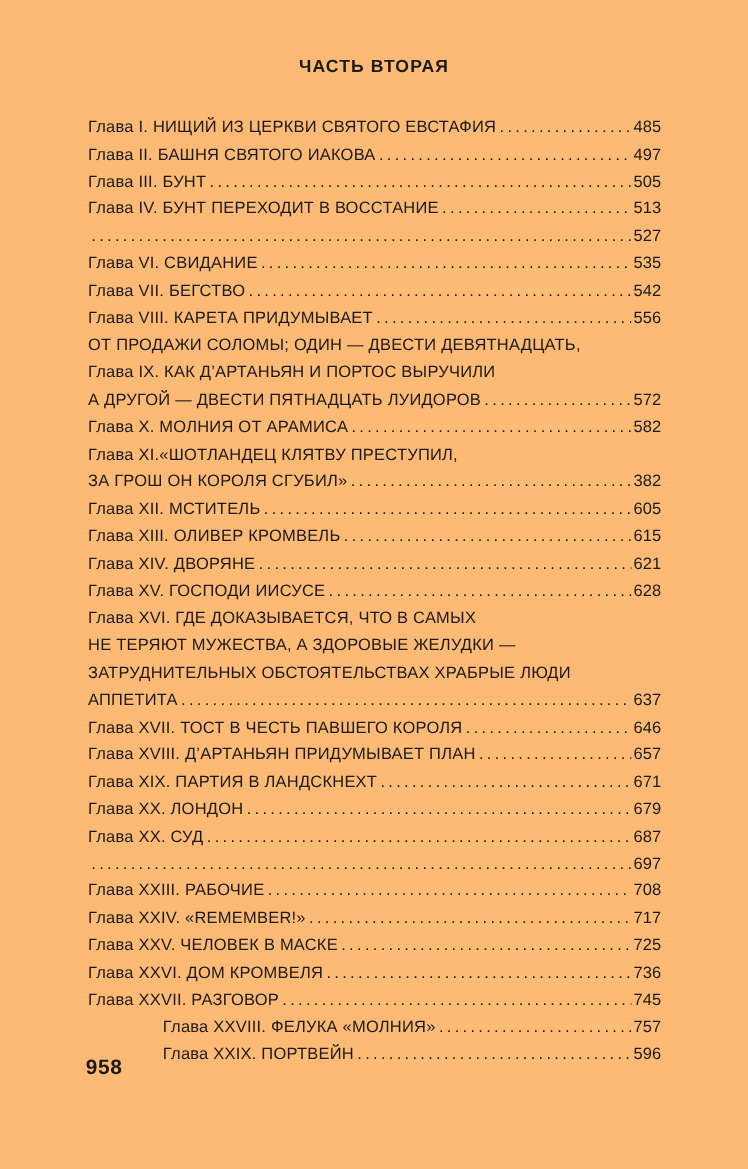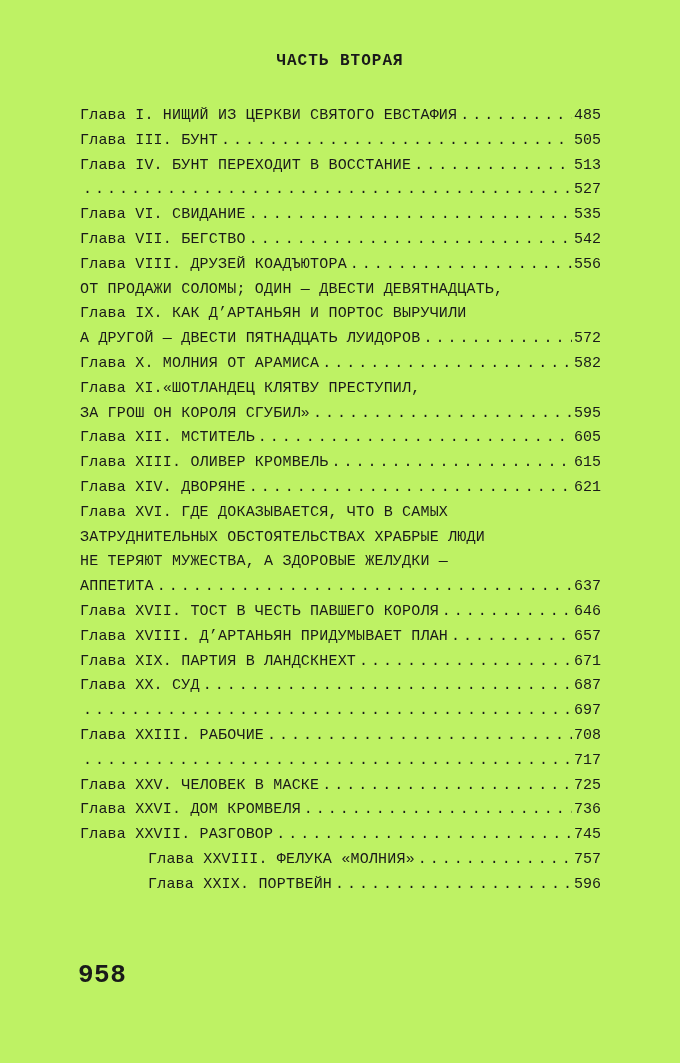--- a/index.html
+++ b/index.html
@@ -4,22 +4,22 @@
 <style>
   html, body {
     margin: 0;
     padding: 0;
     background: #ffffff;
   }
   .page {
     position: relative;
     width: 680px;
     height: 1063px;
-    background: #bef264;
-    font-family: Liberation Mono, monospace;
+    background: #fdba74;
+    font-family: Liberation Sans, sans-serif;
     color: #1a1a1a;
     overflow: hidden;
   }
   .part-heading {
     position: absolute;
     top: 52px;
     left: 0;
     width: 100%;
     text-align: center;
     font-size: 16px;
@@ -63,41 +63,48 @@
     font-size: 15px;
   }
   .toc-page {
     flex: 0 0 auto;
     text-align: center;
   }
   .folio {
     position: absolute;
     left: 78px;
     top: 960px;
-    font-size: 26px;
+    font-size: 19px;
     font-weight: bold;
     letter-spacing: 0.5px;
   }
 </style>
 </head>
 <body>
 
 <div class="page">
   <div class="part-heading">ЧАСТЬ ВТОРАЯ</div>
 
   <div class="toc-list">
       <div class="toc-entry">
         <div class="toc-line">
           <span class="toc-title">Глава I. НИЩИЙ ИЗ ЦЕРКВИ СВЯТОГО ЕВСТАФИЯ</span>
           <span class="leader"></span>
           <span class="toc-page">485</span>
         </div>
       </div>
       <div class="toc-entry">
         <div class="toc-line">
+          <span class="toc-title">Глава II. БАШНЯ СВЯТОГО ИАКОВА</span>
+          <span class="leader"></span>
+          <span class="toc-page">497</span>
+        </div>
+      </div>
+      <div class="toc-entry">
+        <div class="toc-line">
           <span class="toc-title">Глава III. БУНТ</span>
           <span class="leader"></span>
           <span class="toc-page">505</span>
         </div>
       </div>
       <div class="toc-entry">
         <div class="toc-line">
           <span class="toc-title">Глава IV. БУНТ ПЕРЕХОДИТ В ВОССТАНИЕ</span>
           <span class="leader"></span>
           <span class="toc-page">513</span>
@@ -118,21 +125,21 @@
       </div>
       <div class="toc-entry">
         <div class="toc-line">
           <span class="toc-title">Глава VII. БЕГСТВО</span>
           <span class="leader"></span>
           <span class="toc-page">542</span>
         </div>
       </div>
       <div class="toc-entry">
         <div class="toc-line">
-          <span class="toc-title">Глава VIII. ДРУЗЕЙ КОАДЪЮТОРА</span>
+          <span class="toc-title">Глава VIII. КАРЕТА ПРИДУМЫВАЕТ</span>
           <span class="leader"></span>
           <span class="toc-page">556</span>
         </div>
       </div>
       <div class="toc-entry">
         <div class="toc-line">
           <span class="toc-title">ОТ ПРОДАЖИ СОЛОМЫ; ОДИН — ДВЕСТИ ДЕВЯТНАДЦАТЬ,</span>
         </div>
         <div class="toc-line">
           <span class="toc-title">Глава IX. КАК Д’АРТАНЬЯН И ПОРТОС ВЫРУЧИЛИ</span>
@@ -150,21 +157,21 @@
           <span class="toc-page">582</span>
         </div>
       </div>
       <div class="toc-entry">
         <div class="toc-line">
           <span class="toc-title">Глава XI.«ШОТЛАНДЕЦ КЛЯТВУ ПРЕСТУПИЛ,</span>
         </div>
         <div class="toc-line">
           <span class="toc-title">ЗА ГРОШ ОН КОРОЛЯ СГУБИЛ»</span>
           <span class="leader"></span>
-          <span class="toc-page">595</span>
+          <span class="toc-page">382</span>
         </div>
       </div>
       <div class="toc-entry">
         <div class="toc-line">
           <span class="toc-title">Глава XII. МСТИТЕЛЬ</span>
           <span class="leader"></span>
           <span class="toc-page">605</span>
         </div>
       </div>
       <div class="toc-entry">
@@ -176,29 +183,36 @@
       </div>
       <div class="toc-entry">
         <div class="toc-line">
           <span class="toc-title">Глава XIV. ДВОРЯНЕ</span>
           <span class="leader"></span>
           <span class="toc-page">621</span>
         </div>
       </div>
       <div class="toc-entry">
         <div class="toc-line">
+          <span class="toc-title">Глава XV. ГОСПОДИ ИИСУСЕ</span>
+          <span class="leader"></span>
+          <span class="toc-page">628</span>
+        </div>
+      </div>
+      <div class="toc-entry">
+        <div class="toc-line">
           <span class="toc-title">Глава XVI. ГДЕ ДОКАЗЫВАЕТСЯ, ЧТО В САМЫХ</span>
         </div>
         <div class="toc-line">
+          <span class="toc-title">НЕ ТЕРЯЮТ МУЖЕСТВА, А ЗДОРОВЫЕ ЖЕЛУДКИ —</span>
+        </div>
+        <div class="toc-line">
           <span class="toc-title">ЗАТРУДНИТЕЛЬНЫХ ОБСТОЯТЕЛЬСТВАХ ХРАБРЫЕ ЛЮДИ</span>
         </div>
         <div class="toc-line">
-          <span class="toc-title">НЕ ТЕРЯЮТ МУЖЕСТВА, А ЗДОРОВЫЕ ЖЕЛУДКИ —</span>
-        </div>
-        <div class="toc-line">
           <span class="toc-title">АППЕТИТА</span>
           <span class="leader"></span>
           <span class="toc-page">637</span>
         </div>
       </div>
       <div class="toc-entry">
         <div class="toc-line">
           <span class="toc-title">Глава XVII. ТОСТ В ЧЕСТЬ ПАВШЕГО КОРОЛЯ</span>
           <span class="leader"></span>
           <span class="toc-page">646</span>
@@ -213,40 +227,48 @@
       </div>
       <div class="toc-entry">
         <div class="toc-line">
           <span class="toc-title">Глава XIX. ПАРТИЯ В ЛАНДСКНЕХТ</span>
           <span class="leader"></span>
           <span class="toc-page">671</span>
         </div>
       </div>
       <div class="toc-entry">
         <div class="toc-line">
+          <span class="toc-title">Глава XX. ЛОНДОН</span>
+          <span class="leader"></span>
+          <span class="toc-page">679</span>
+        </div>
+      </div>
+      <div class="toc-entry">
+        <div class="toc-line">
           <span class="toc-title">Глава XX. СУД</span>
           <span class="leader"></span>
           <span class="toc-page">687</span>
         </div>
       </div>
       <div class="toc-entry">
         <div class="toc-line">
           <span class="leader"></span>
           <span class="toc-page">697</span>
         </div>
       </div>
       <div class="toc-entry">
         <div class="toc-line">
           <span class="toc-title">Глава XXIII. РАБОЧИЕ</span>
           <span class="leader"></span>
           <span class="toc-page">708</span>
         </div>
       </div>
       <div class="toc-entry">
         <div class="toc-line">
+          <span class="toc-title">Глава XXIV. «REMEMBER!»</span>
           <span class="leader"></span>
           <span class="toc-page">717</span>
         </div>
       </div>
       <div class="toc-entry">
         <div class="toc-line">
           <span class="toc-title">Глава XXV. ЧЕЛОВЕК В МАСКЕ</span>
           <span class="leader"></span>
           <span class="toc-page">725</span>
         </div>

